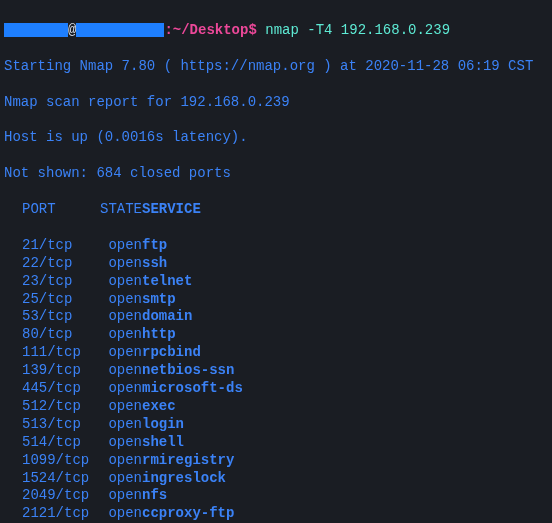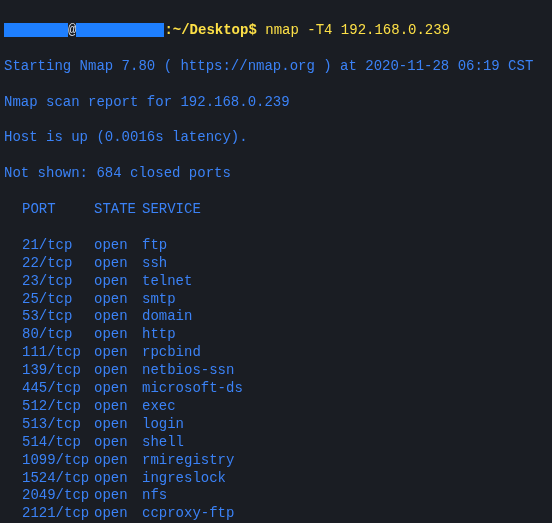--- a/index.html
+++ b/index.html
@@ -32,43 +32,45 @@
       display: inline-block;
       background-color: #1e7fff;
       width: 88px;
       height: 14px;
       vertical-align: middle;
     }
     .prompt-at {
       color: #d8dee9;
     }
     .prompt-path {
-      color: #fde047;
+      color: #ec4899;
       font-weight: bold;
     }
     .cmd {
-      color: #fde047;
+      color: #5eead4;
     }
     .output {
       color: #3b82f6;
     }
     .port-row {
       display: flex;
       margin-left: 18px;
     }
     .col-port {
       width: 72px;
       flex-shrink: 0;
     }
     .col-state {
       width: 48px;
       flex-shrink: 0;
+      text-align: right;
     }
     .col-service {
       flex: 1;
+      font-weight: bold;
     }
   </style>
 </head>
 <body>
 
 <div class="terminal">
 <div><span class="user-redact"></span><span class="prompt-at">@</span><span class="host-redact"></span><span class="prompt-path">:~/Desktop$</span><span class="cmd"> nmap -T4 192.168.0.239</span></div>
 <div class="output">Starting Nmap 7.80 ( https://nmap.org ) at 2020-11-28 06:19 CST</div>
 <div class="output">Nmap scan report for 192.168.0.239</div>
 <div class="output">Host is up (0.0016s latency).</div>

